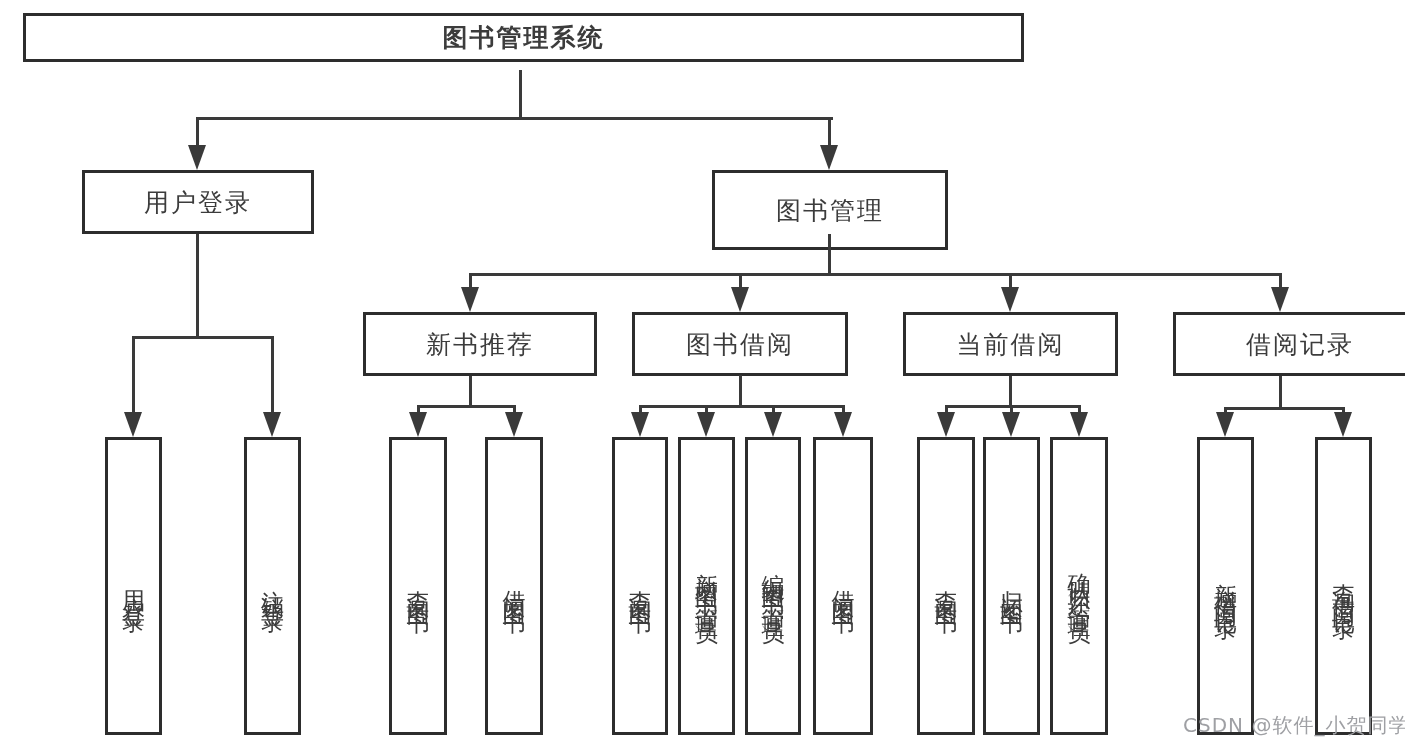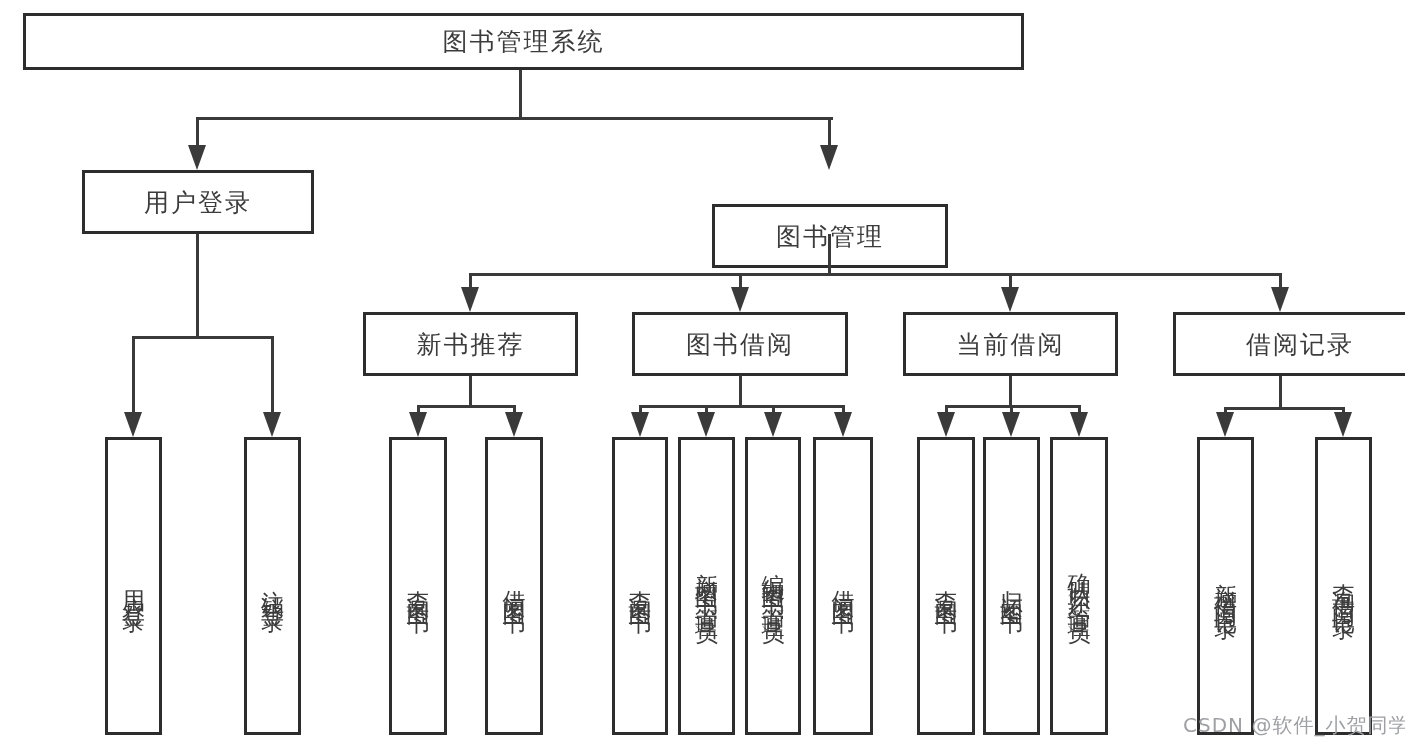--- a/index.html
+++ b/index.html
@@ -37,51 +37,51 @@
   .watermark{
     position:absolute;left:1183px;top:712px;z-index:5;
     font-size:20px;color:#9fa0a4;letter-spacing:1px;white-space:nowrap;
   }
 </style>
 </head>
 <body>
 
 <div class="stage">
 
-  <div class="node" style="left:23px;top:13px;width:1001px;height:57px;">图书管理系统</div>
+  <div class="node" style="left:23px;top:13px;width:1001px;height:49px;font-weight:bold;">图书管理系统</div>
 
   <div class="vline" style="left:519px;top:70px;height:48px;"></div>
   <div class="hline" style="left:196px;top:117px;width:637px;"></div>
   <div class="vline" style="left:196px;top:117px;height:32px;"></div>
   <div class="ahead" style="left:188px;top:145px;"></div>
   <div class="vline" style="left:828px;top:117px;height:32px;"></div>
   <div class="ahead" style="left:820px;top:145px;"></div>
 
   <div class="node" style="left:82px;top:170px;width:232px;height:64px;">用户登录</div>
-  <div class="node" style="left:712px;top:170px;width:236px;height:64px;margin-top:34px;">图书管理</div>
+  <div class="node" style="left:712px;top:170px;width:236px;height:80px;">图书管理</div>
 
   <div class="vline" style="left:196px;top:234px;height:102px;"></div>
   <div class="hline" style="left:133px;top:336px;width:141px;"></div>
   <div class="vline" style="left:132px;top:336px;height:80px;"></div>
   <div class="ahead" style="left:124px;top:412px;"></div>
   <div class="vline" style="left:271px;top:336px;height:80px;"></div>
   <div class="ahead" style="left:263px;top:412px;"></div>
 
   <div class="vline" style="left:828px;top:234px;height:39px;"></div>
   <div class="hline" style="left:469px;top:273px;width:813px;"></div>
   <div class="vline" style="left:469px;top:273px;height:18px;"></div>
   <div class="ahead" style="left:461px;top:287px;"></div>
   <div class="vline" style="left:739px;top:273px;height:18px;"></div>
   <div class="ahead" style="left:731px;top:287px;"></div>
   <div class="vline" style="left:1009px;top:273px;height:18px;"></div>
   <div class="ahead" style="left:1001px;top:287px;"></div>
   <div class="vline" style="left:1279px;top:273px;height:18px;"></div>
   <div class="ahead" style="left:1271px;top:287px;"></div>
 
-  <div class="node" style="left:363px;top:312px;width:215px;height:64px;">新书推荐</div>
+  <div class="node" style="left:363px;top:312px;width:234px;height:64px;">新书推荐</div>
   <div class="node" style="left:903px;top:312px;width:215px;height:64px;">当前借阅</div>
   <div class="node" style="left:632px;top:312px;width:216px;height:64px;">图书借阅</div>
   <div class="node" style="left:1173px;top:312px;width:254px;height:64px;">借阅记录</div>
 
   <div class="vline" style="left:469px;top:376px;height:29px;"></div>
   <div class="hline" style="left:417px;top:405px;width:99px;"></div>
   <div class="vline" style="left:417px;top:405px;height:12px;"></div>
   <div class="ahead" style="left:409px;top:412px;"></div>
   <div class="vline" style="left:513px;top:405px;height:12px;"></div>
   <div class="ahead" style="left:505px;top:412px;"></div>

